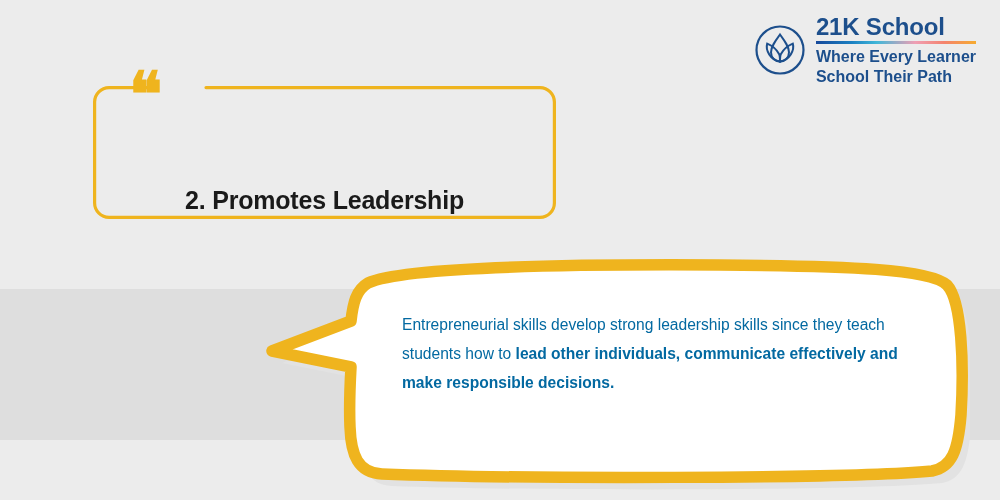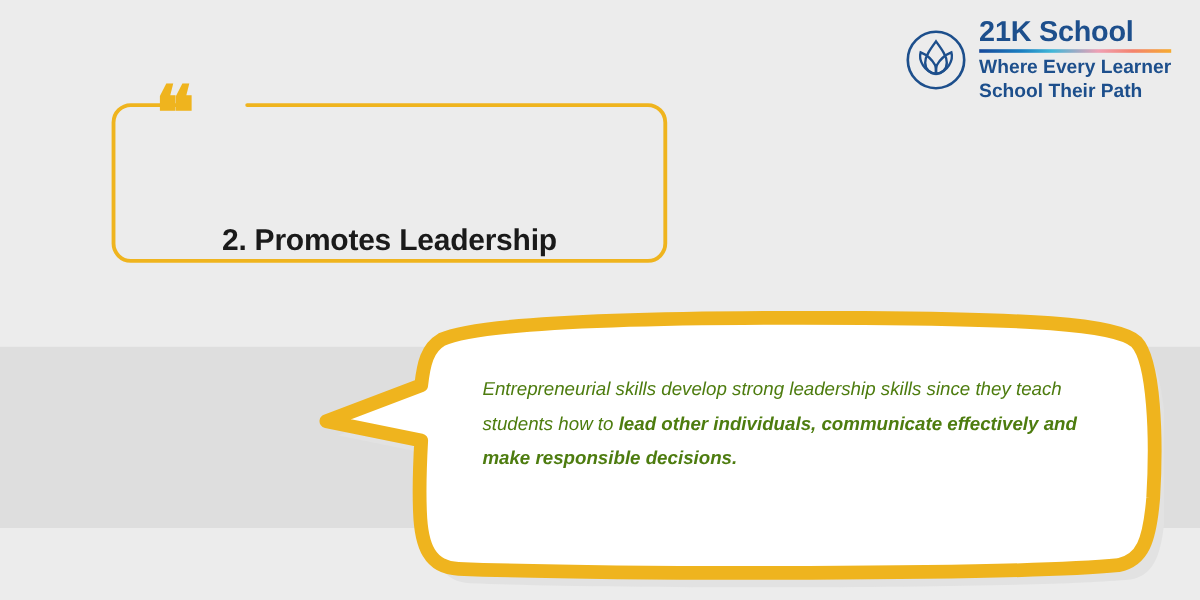--- a/index.html
+++ b/index.html
@@ -137,23 +137,22 @@
     left: 0;
     top: 0;
   }
   .bubble-text {
     position: absolute;
     left: 152px;
     top: 55px;
     width: 510px;
     font-size: 15.6px;
     line-height: 29px;
-    color: #4d7c0f;
+    color: #0369a1;
     z-index: 3;
-    font-style: italic;
   }
   .bubble-text b {
     font-weight: bold;
   }
 </style>
 </head>
 <body>
 
 <div id="slide">
 

